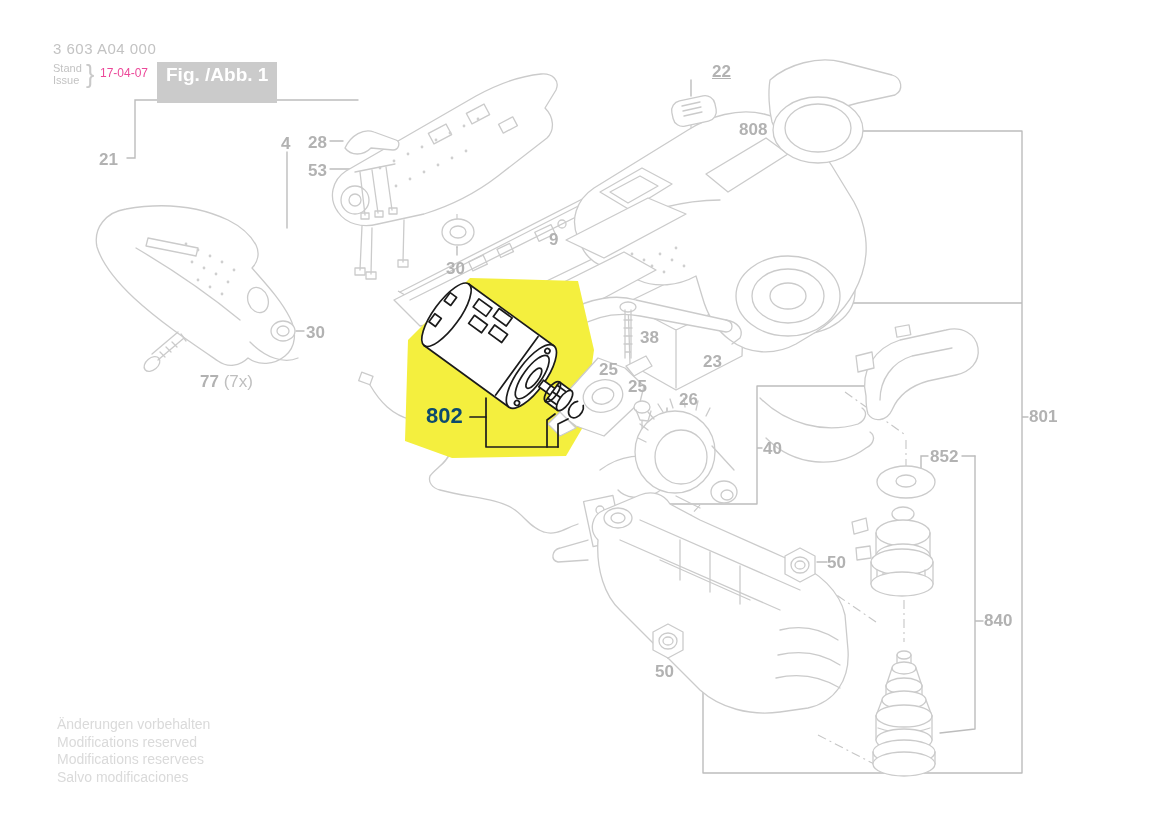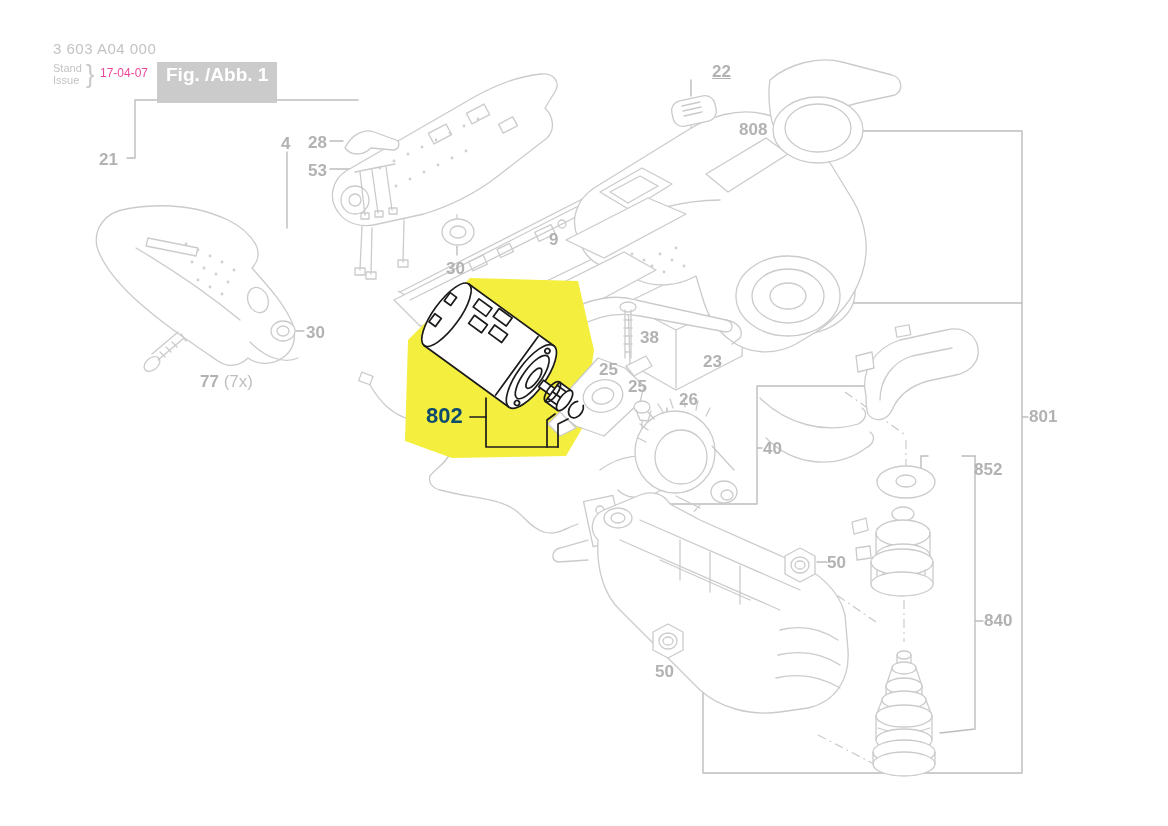--- a/index.html
+++ b/index.html
@@ -365,39 +365,45 @@
     <div class="stand-col">
       <div>Stand</div>
       <div>Issue</div>
     </div>
     <div class="brace">}</div>
     <div class="date">17-04-07</div>
     <div class="fig-badge">Fig. /Abb. 1</div>
   </div>
 </div>
 
+<div id="ftr">
+  <div>Änderungen vorbehalten</div>
+  <div>Modifications reserved</div>
+  <div>Modifications reservees</div>
+  <div>Salvo modificaciones</div>
+</div>
 
 <div id="labels-layer">
       <div class="part-label" style="left: 99px; top: 150px;"><span>21</span></div>
       <div class="part-label" style="left: 281px; top: 134px;"><span>4</span></div>
       <div class="part-label" style="left: 308px; top: 133px;"><span>28</span></div>
       <div class="part-label" style="left: 308px; top: 161px;"><span>53</span></div>
       <div class="part-label" style="left: 712px; top: 62px; text-decoration: underline;"><span>22</span></div>
       <div class="part-label" style="left: 739px; top: 120px;"><span>808</span></div>
       <div class="part-label" style="left: 549px; top: 230px;"><span>9</span></div>
       <div class="part-label" style="left: 446px; top: 259px;"><span>30</span></div>
       <div class="part-label" style="left: 306px; top: 323px;"><span>30</span></div>
       <div class="part-label" style="left: 152px; top: 372px; margin-left: 48px;"><span>77</span><span class="suffix"> (7x)</span></div>
       <div class="part-label" style="left: 640px; top: 328px;"><span>38</span></div>
       <div class="part-label" style="left: 703px; top: 352px;"><span>23</span></div>
       <div class="part-label" style="left: 599px; top: 360px;"><span>25</span></div>
       <div class="part-label" style="left: 628px; top: 377px;"><span>25</span></div>
       <div class="part-label" style="left: 652px; top: 390px; margin-left: 27px;"><span>26</span></div>
       <div class="part-label" style="left: 763px; top: 439px;"><span>40</span></div>
       <div class="part-label emphasis" style="left: 426px; top: 403px;"><span>802</span></div>
       <div class="part-label" style="left: 1029px; top: 407px;"><span>801</span></div>
-      <div class="part-label" style="left: 930px; top: 460px; margin-left: 44px;"><span>852</span></div>
+      <div class="part-label" style="left: 930px; top: 447px;"><span>852</span></div>
       <div class="part-label" style="left: 984px; top: 611px;"><span>840</span></div>
       <div class="part-label" style="left: 827px; top: 553px;"><span>50</span></div>
       <div class="part-label" style="left: 655px; top: 662px;"><span>50</span></div>
     </div>
 
 </div>
 
 </body></html>

